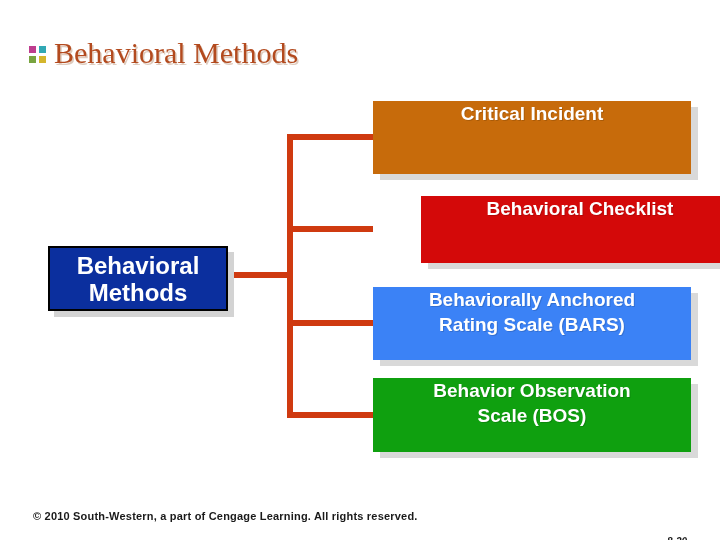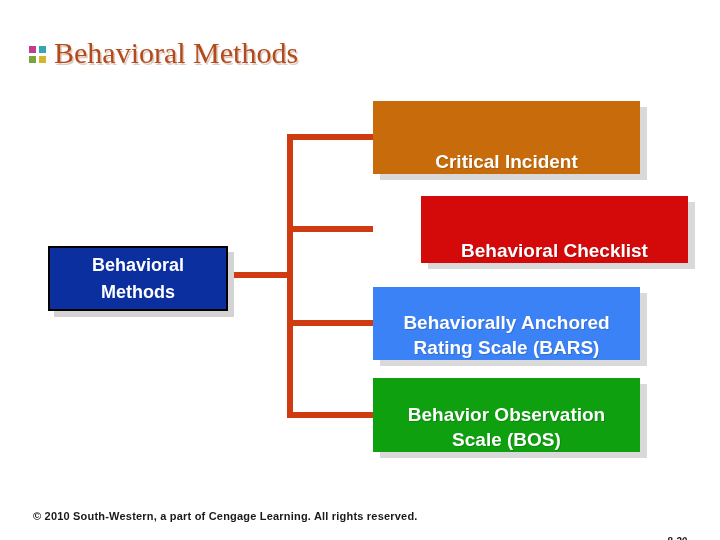--- a/index.html
+++ b/index.html
@@ -42,29 +42,29 @@
   .root-node {
     position: absolute; left: 48px; top: 246px;
     width: 180px; height: 65px;
     box-sizing: border-box;
     border: 2px solid #000000;
     box-shadow: 6px 6px 0 0 #d3d3d3;
     display: flex; align-items: center; justify-content: center;
   }
   .root-node .label {
     color: #ffffff; font-weight: bold;
-    font-size: 18px; line-height: 27px;
+    font-size: 24px; line-height: 27px;
     text-align: center; white-space: pre-line;
   }
 
   
   .child-node {
-    position: absolute; left: 373px; width: 267px;
+    position: absolute; left: 373px; width: 318px;
     box-shadow: 7px 6px 0 0 #d9d9d9;
-    display: flex; align-items: flex-end; justify-content: center;
+    display: flex; align-items: flex-start; justify-content: center;
   }
   .c0 { top: 101px; height: 73px; }
   .c1 { top: 196px; height: 67px; }
   .c2 { top: 287px; height: 73px; }
   .c3 { top: 378px; height: 74px; }
   .child-node .label {
     color: #ffffff; font-weight: bold;
     font-size: 19px; line-height: 25px;
     text-align: center; white-space: pre-line;
     text-shadow: 1px 1px 0 rgba(0,0,0,0.15);

